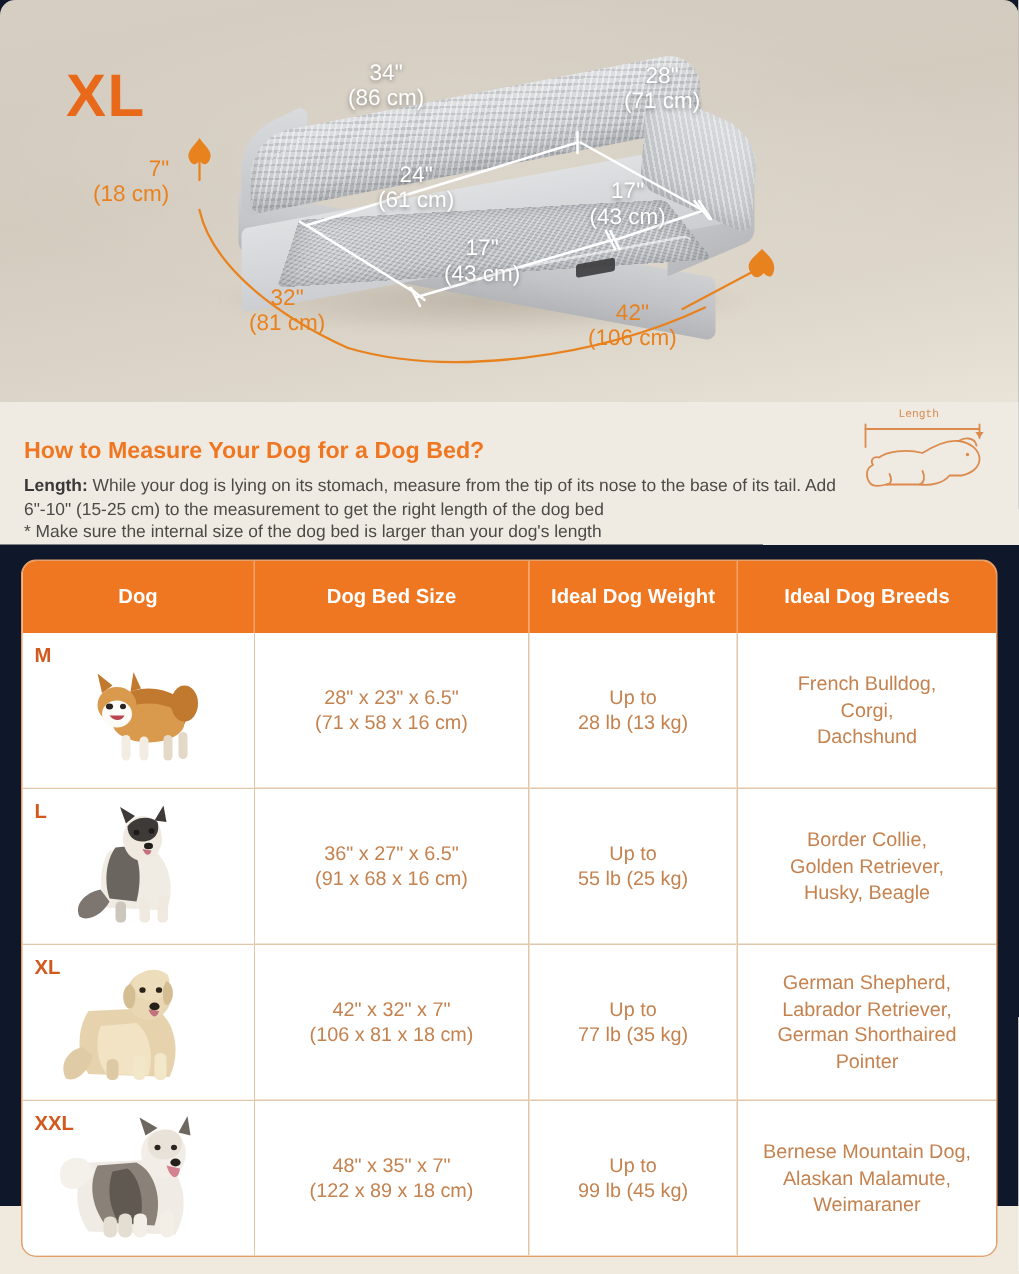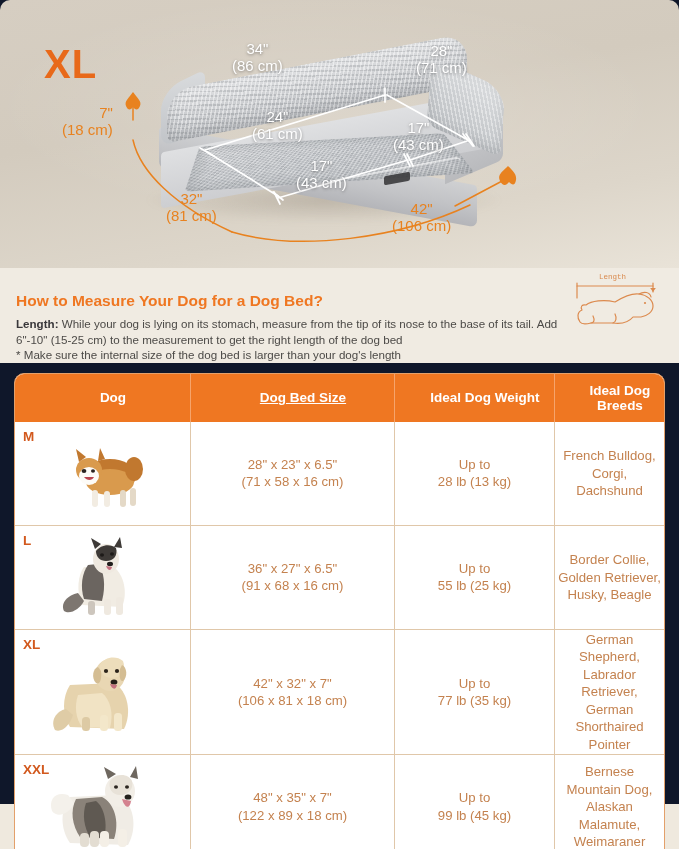--- a/index.html
+++ b/index.html
@@ -167,35 +167,34 @@
     border-radius: 10px;
     overflow: hidden;
     background:#fff;
   }
   table{ border-collapse: collapse; width:100%; table-layout: fixed; }
   thead th{
     background:#ef7722; color:#ffffff;
     font-size:13.5px; font-weight:bold; height:46px;
     font-family: "Liberation Sans", sans-serif;
     border-right:1.2px solid #f6a46b;
-    padding-left:22px;
   }
   thead th:last-child{ border-right:none; }
   tbody td{
     border-top:1.1px solid #e0c7a9;
     border-right:1.1px solid #e0c7a9;
     color:#c4824f; font-size:13.2px; line-height:17.5px;
     text-align:center; vertical-align:middle;
     background:#ffffff;
     font-family: "Liberation Sans", sans-serif;
   }
   tbody td:last-child{ border-right:none; }
   tbody tr:first-child td{ border-top:none; }
   .col-dog{ width:152px; }
-  .col-size{ width:180px;text-decoration:underline; }
+  .col-size{ width:180px; }
   .col-weight{ width:136px;margin-top:24px; }
 
   .dogcell{ position:relative; height:103px; padding:0; }
   .dogcell .sz{
     position:absolute; left:8px; top:6px;
     color:#d2591e; font-size:13.5px; font-weight:bold;
     font-family: "Liberation Sans", sans-serif;
   }
   .dogart{ position:absolute; left:50%; top:50%; transform:translate(-50%,-50%); }
   .cellline{ display:block; }

